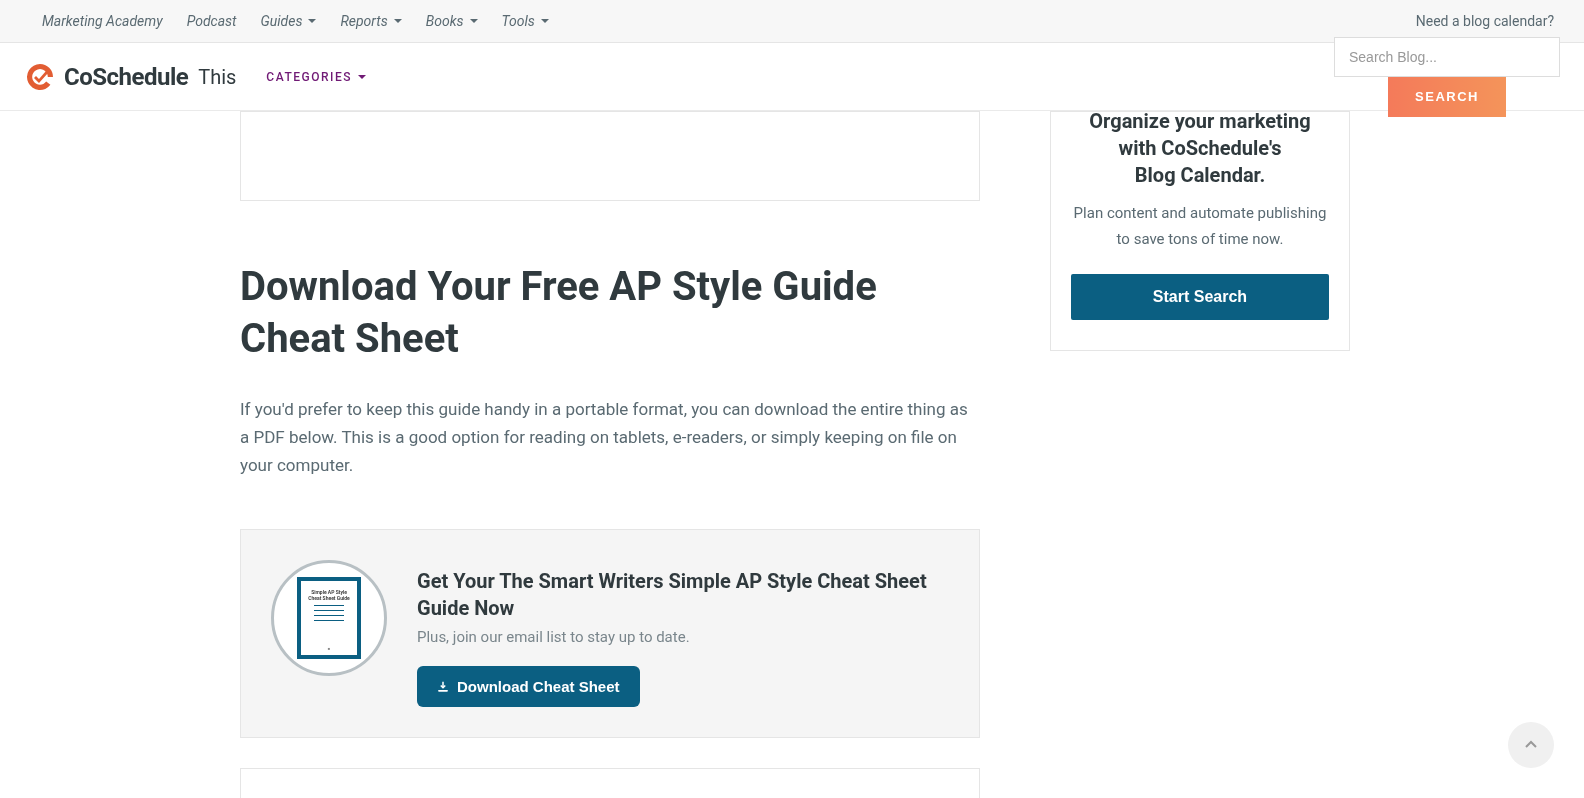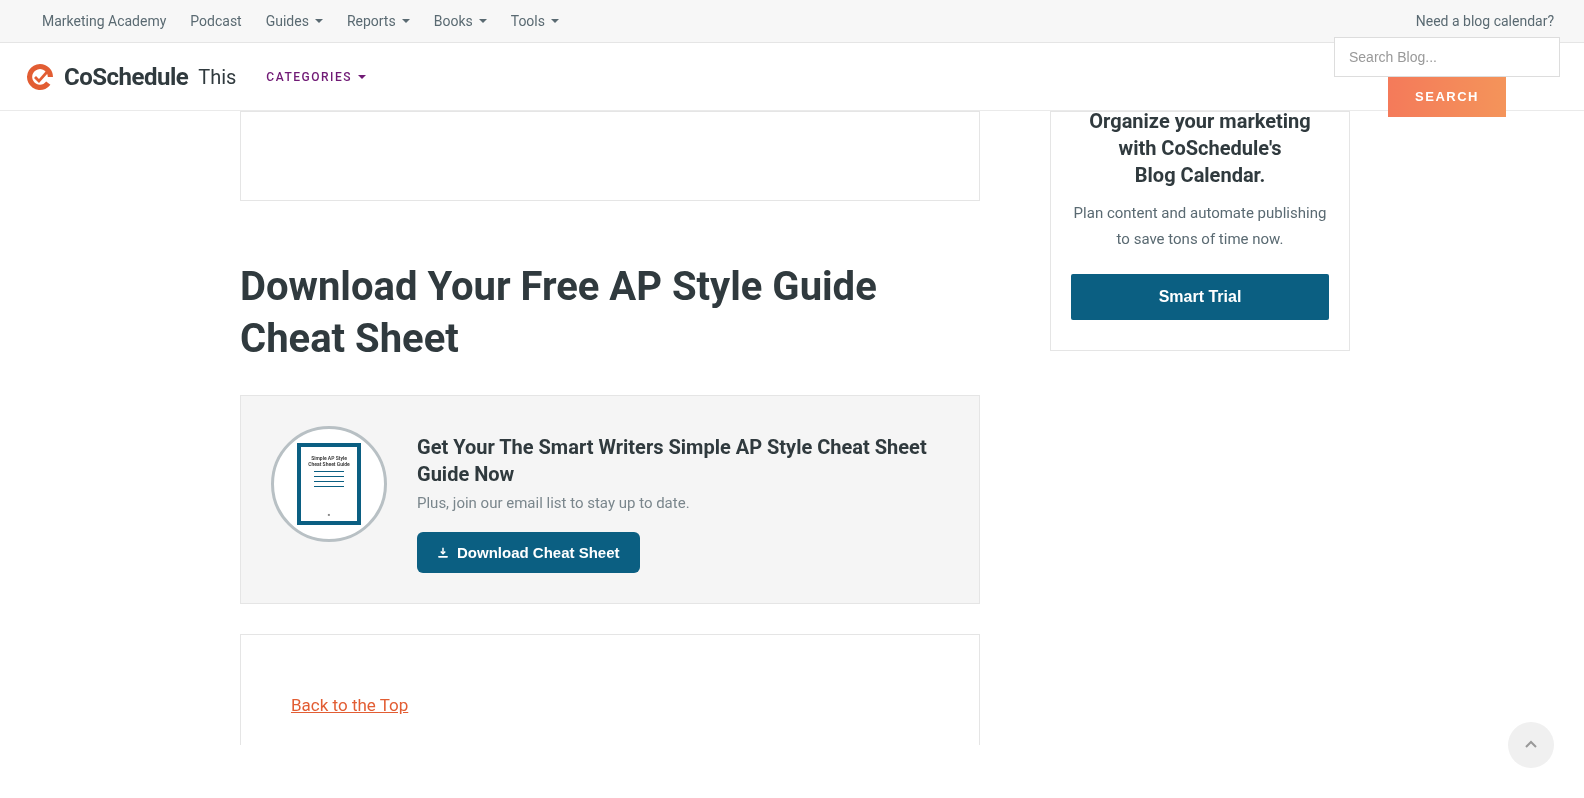--- a/index.html
+++ b/index.html
@@ -1,21 +1,21 @@
 <!DOCTYPE html>
 <html><head>
   <meta charset="utf-8">
   <style>
     * { margin: 0; padding: 0; box-sizing: border-box; }
     body { font-family: -apple-system, BlinkMacSystemFont, "Segoe UI", Roboto, Helvetica, Arial, sans-serif; color: #303a3e; background: #fff; }
     
     
     .top-nav { background: #f7f7f7; border-bottom: 1px solid #e5e5e5; height: 43px; display: flex; align-items: center; padding: 0 30px; justify-content: space-between; }
     .top-nav-left { display: flex; gap: 0; }
-    .top-nav-item { color: #5a6a72; font-size: 14px; padding: 12px 12px; cursor: pointer; display: flex; align-items: center; gap: 4px; }
+    .top-nav-item { color: #5a6a72; font-size: 14px; padding: 12px 12px; cursor: pointer; display: flex; align-items: center; gap: 4px; font-style: italic; }
     .caret-down { width: 0; height: 0; border-left: 4px solid transparent; border-right: 4px solid transparent; border-top: 4px solid currentColor; margin-left: 2px; }
     .top-nav-right { color: #5a6a72; font-size: 14px; cursor: pointer; }
     
     
     .secondary-nav { height: 68px; display: flex; align-items: center; padding: 0 24px; border-bottom: 1px solid #eaeaea; justify-content: space-between; }
     .logo-area { display: flex; align-items: center; gap: 10px; }
     .logo-icon { width: 32px; height: 32px; position: relative; }
     .logo-icon svg { display: block; }
     .logo-text { font-size: 24px; font-weight: 700; color: #303a3e; letter-spacing: -0.5px; }
     .logo-blog { font-size: 20px; font-weight: 400; color: #303a3e; margin-left: 2px; }
@@ -121,20 +121,21 @@
     <input class="search-input" type="text" placeholder="Search Blog..." style="">
     <button class="search-btn">SEARCH</button>
   </div>
 </header>
 
 <div class="content-wrap">
   <main class="main-col">
     <div class="empty-box"></div>
 
     <h2 class="section-heading">Download Your Free AP Style Guide Cheat Sheet</h2>
+    <p class="section-para">If you'd prefer to keep this guide handy in a portable format, you can download the entire thing as a PDF below. This is a good option for reading on tablets, e-readers, or simply keeping on file on your computer.</p>
 
     <div class="download-card">
       <div class="download-thumb">
         <div class="download-thumb-inner">
           <div class="download-thumb-page">
             <div class="thumb-title-text">Simple AP Style Cheat Sheet Guide</div>
             <div class="thumb-line"></div>
             <div class="thumb-line"></div>
             <div class="thumb-line"></div>
             <div class="thumb-line"></div>
@@ -163,21 +164,21 @@
   </main>
 
   <aside class="sidebar-col">
     <div class="promo-card">
       <h3 class="promo-heading">
         <span>Organize your marketing</span><br>
         <span>with CoSchedule's</span><br>
         <span>Blog Calendar.</span>
       </h3>
       <p class="promo-sub">Plan content and automate publishing to save tons of time now.</p>
-      <button class="promo-btn">Smart Trial</button>
+      <button class="promo-btn">Start Search</button>
     </div>
   </aside>
 </div>
 
 <div class="scroll-top">
   <svg width="16" height="16" viewBox="0 0 16 16" fill="none" stroke="#999" stroke-width="2">
       <path d="M3 10l5-5 5 5"></path>
     </svg>
 </div>
 

